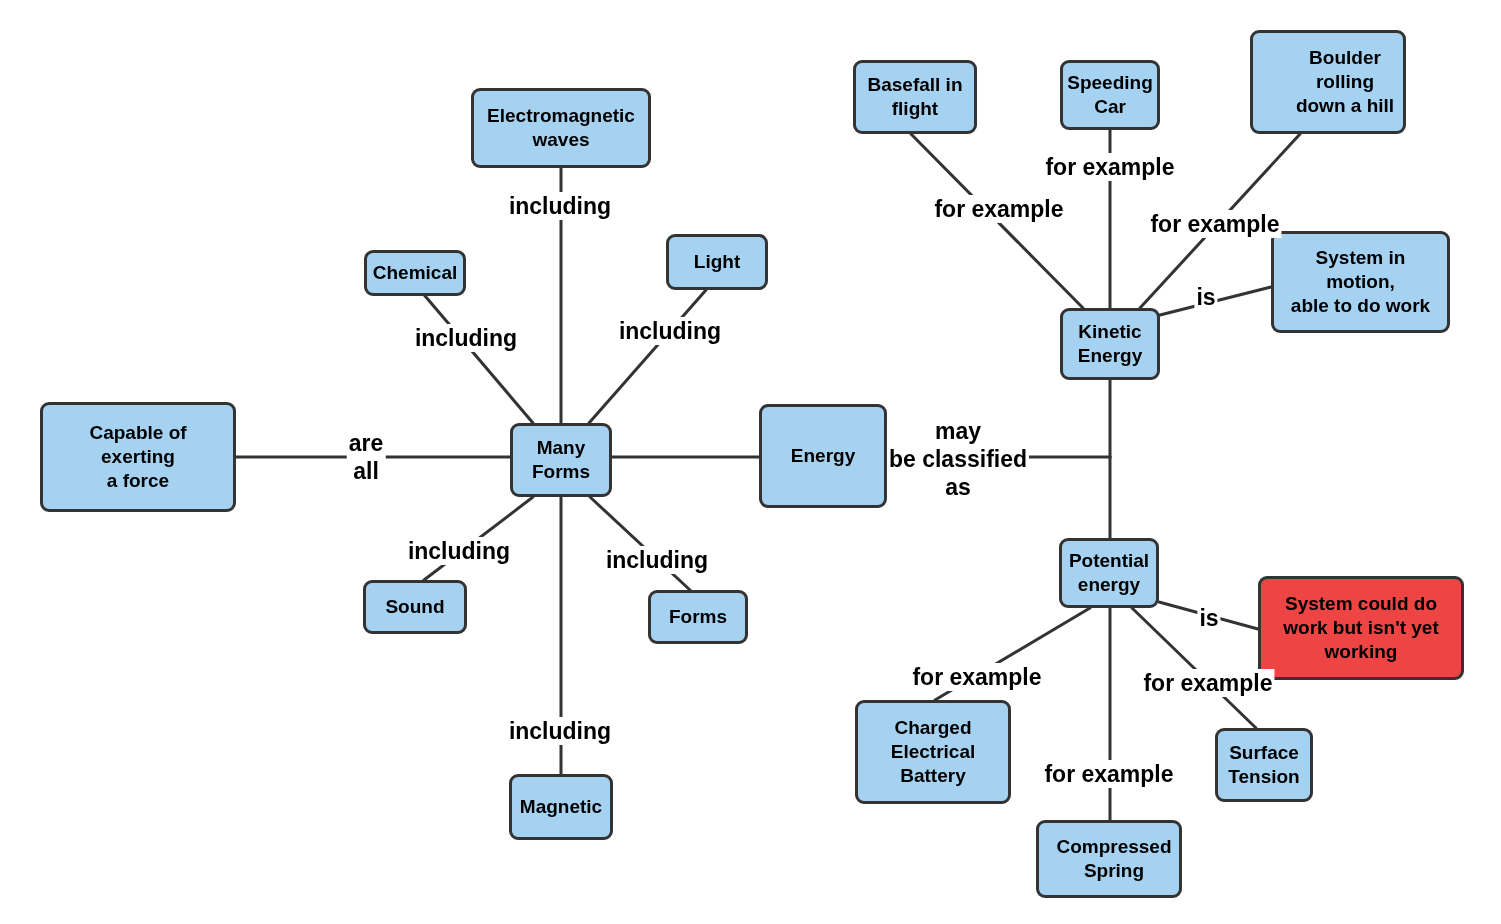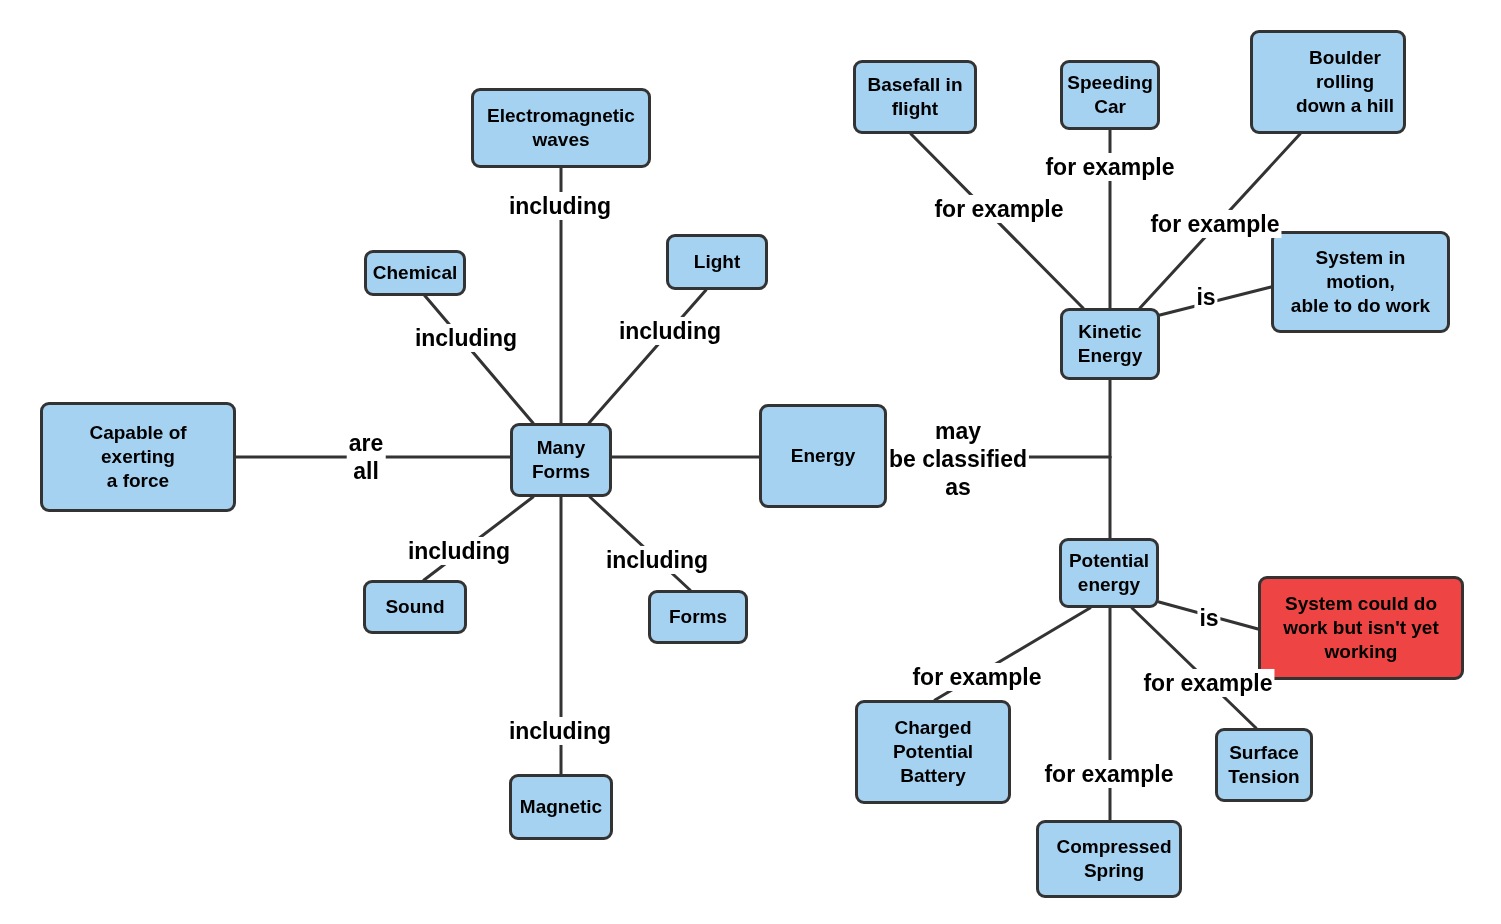--- a/index.html
+++ b/index.html
@@ -104,21 +104,21 @@
 Energy</div>
     <div class="node" style="left: 1271px; top: 231px; width: 179px; height: 102px; background: rgb(166, 210, 242); border-color: rgb(51, 51, 51); color: rgb(0, 0, 0);">System in
 motion,
 able to do work</div>
     <div class="node" style="left: 1059px; top: 538px; width: 100px; height: 70px; background: rgb(166, 210, 242); border-color: rgb(51, 51, 51); color: rgb(0, 0, 0);">Potential
 energy</div>
     <div class="node" style="left: 1258px; top: 576px; width: 206px; height: 104px; background: #ef4444; border-color: rgb(51, 51, 51); color: rgb(0, 0, 0);">System could do
 work but isn't yet
 working</div>
     <div class="node" style="left: 855px; top: 700px; width: 156px; height: 104px; background: rgb(166, 210, 242); border-color: rgb(51, 51, 51); color: rgb(0, 0, 0);">Charged
-Potential
+Electrical
 Battery</div>
     <div class="node" style="left: 1036px; top: 820px; width: 146px; height: 78px; background: rgb(166, 210, 242); border-color: rgb(51, 51, 51); color: rgb(0, 0, 0); padding-left: 16px;">Compressed
 Spring</div>
     <div class="node" style="left: 1215px; top: 728px; width: 98px; height: 74px; background: rgb(166, 210, 242); border-color: rgb(51, 51, 51); color: rgb(0, 0, 0);">Surface
 Tension</div>
     <div class="edge-label" style="left: 366px; top: 457px;">are
 all</div>
     <div class="edge-label" style="left: 560px; top: 206px;">including</div>
     <div class="edge-label" style="left: 466px; top: 338px;">including</div>
     <div class="edge-label" style="left: 670px; top: 331px;">including</div>

